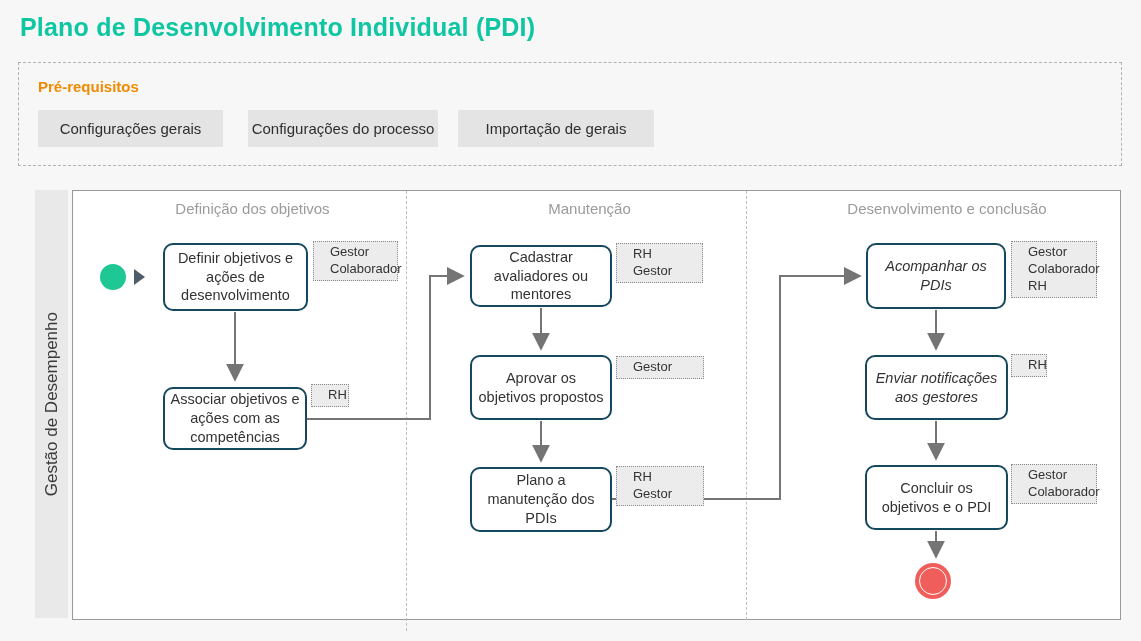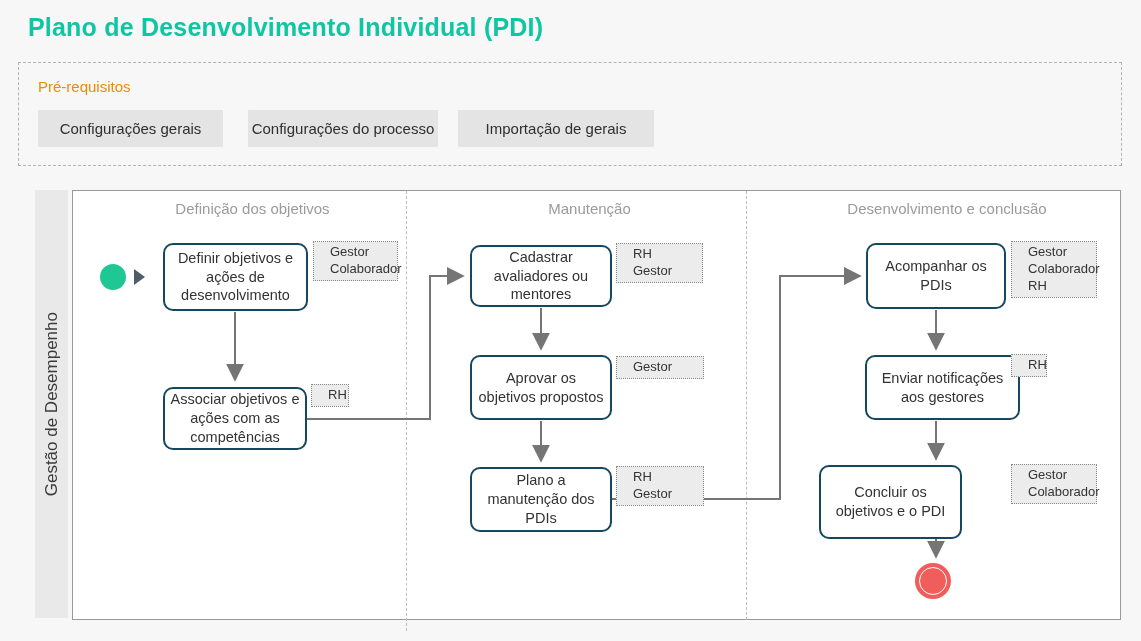--- a/index.html
+++ b/index.html
@@ -14,34 +14,34 @@
   html,body{width:1141px;height:641px;}
   body{
     font-family:"Liberation Sans",sans-serif;
     background:#f7f7f7;
     position:relative;
     overflow:hidden;
   }
   .abs{position:absolute;}
 
   .page-title{
-    left:28px;top:13px;
+    left:20px;top:13px;
     font-size:25px;font-weight:bold;
     color:var(--title-green);
     letter-spacing:.2px;
   }
 
   
   .prereq{
     left:18px;top:62px;width:1104px;height:104px;
     border:1px dashed #b3b3b3;background:transparent;
   }
   .prereq-label{
     left:38px;top:78px;
-    font-size:15px;font-weight:normal;color:var(--orange);
+    font-size:15px;font-weight:bold;color:var(--orange);
   }
   .prereq-btn{
     top:110px;height:37px;
     background:#e4e4e4;border:none;border-radius:1px;
     font-family:"Liberation Sans",sans-serif;
     font-size:15px;color:#2f2f2f;
     display:flex;align-items:center;justify-content:center;
     cursor:pointer;
   }
   .btn1{left:38px;width:185px;}
@@ -79,23 +79,23 @@
     border-radius:10px;
     display:flex;align-items:center;justify-content:center;
     text-align:center;font-size:14.5px;color:#333;line-height:1.3;
     padding:4px;
   }
   .n1{left:163px;top:243px;width:145px;height:68px;}
   .n2{left:163px;top:387px;width:144px;height:63px;}
   .n3{left:470px;top:245px;width:142px;height:62px;}
   .n4{left:470px;top:355px;width:142px;height:65px;}
   .n5{left:470px;top:467px;width:142px;height:65px;}
-  .n6{left:866px;top:243px;width:140px;height:66px;}
-  .n7{left:865px;top:355px;width:155px;height:65px;}
-  .n8{left:819px;top:465px;width:143px;height:74px;}
+  .n6{left:866px;top:243px;width:140px;height:66px;font-style:italic;}
+  .n7{left:865px;top:355px;width:143px;height:65px;font-style:italic;}
+  .n8{left:865px;top:465px;width:143px;height:65px;}
 
   
   .role{
     background:#ececec;border:1px dotted #8a8a8a;
     font-size:13px;color:#333;text-align:left;
     white-space:pre-line;line-height:1.3;padding:2px 16px;
   }
   .t1{left:313px;top:241px;width:85px;}
   .t2{left:311px;top:384px;width:38px;}
   .t3{left:616px;top:243px;width:87px;}

